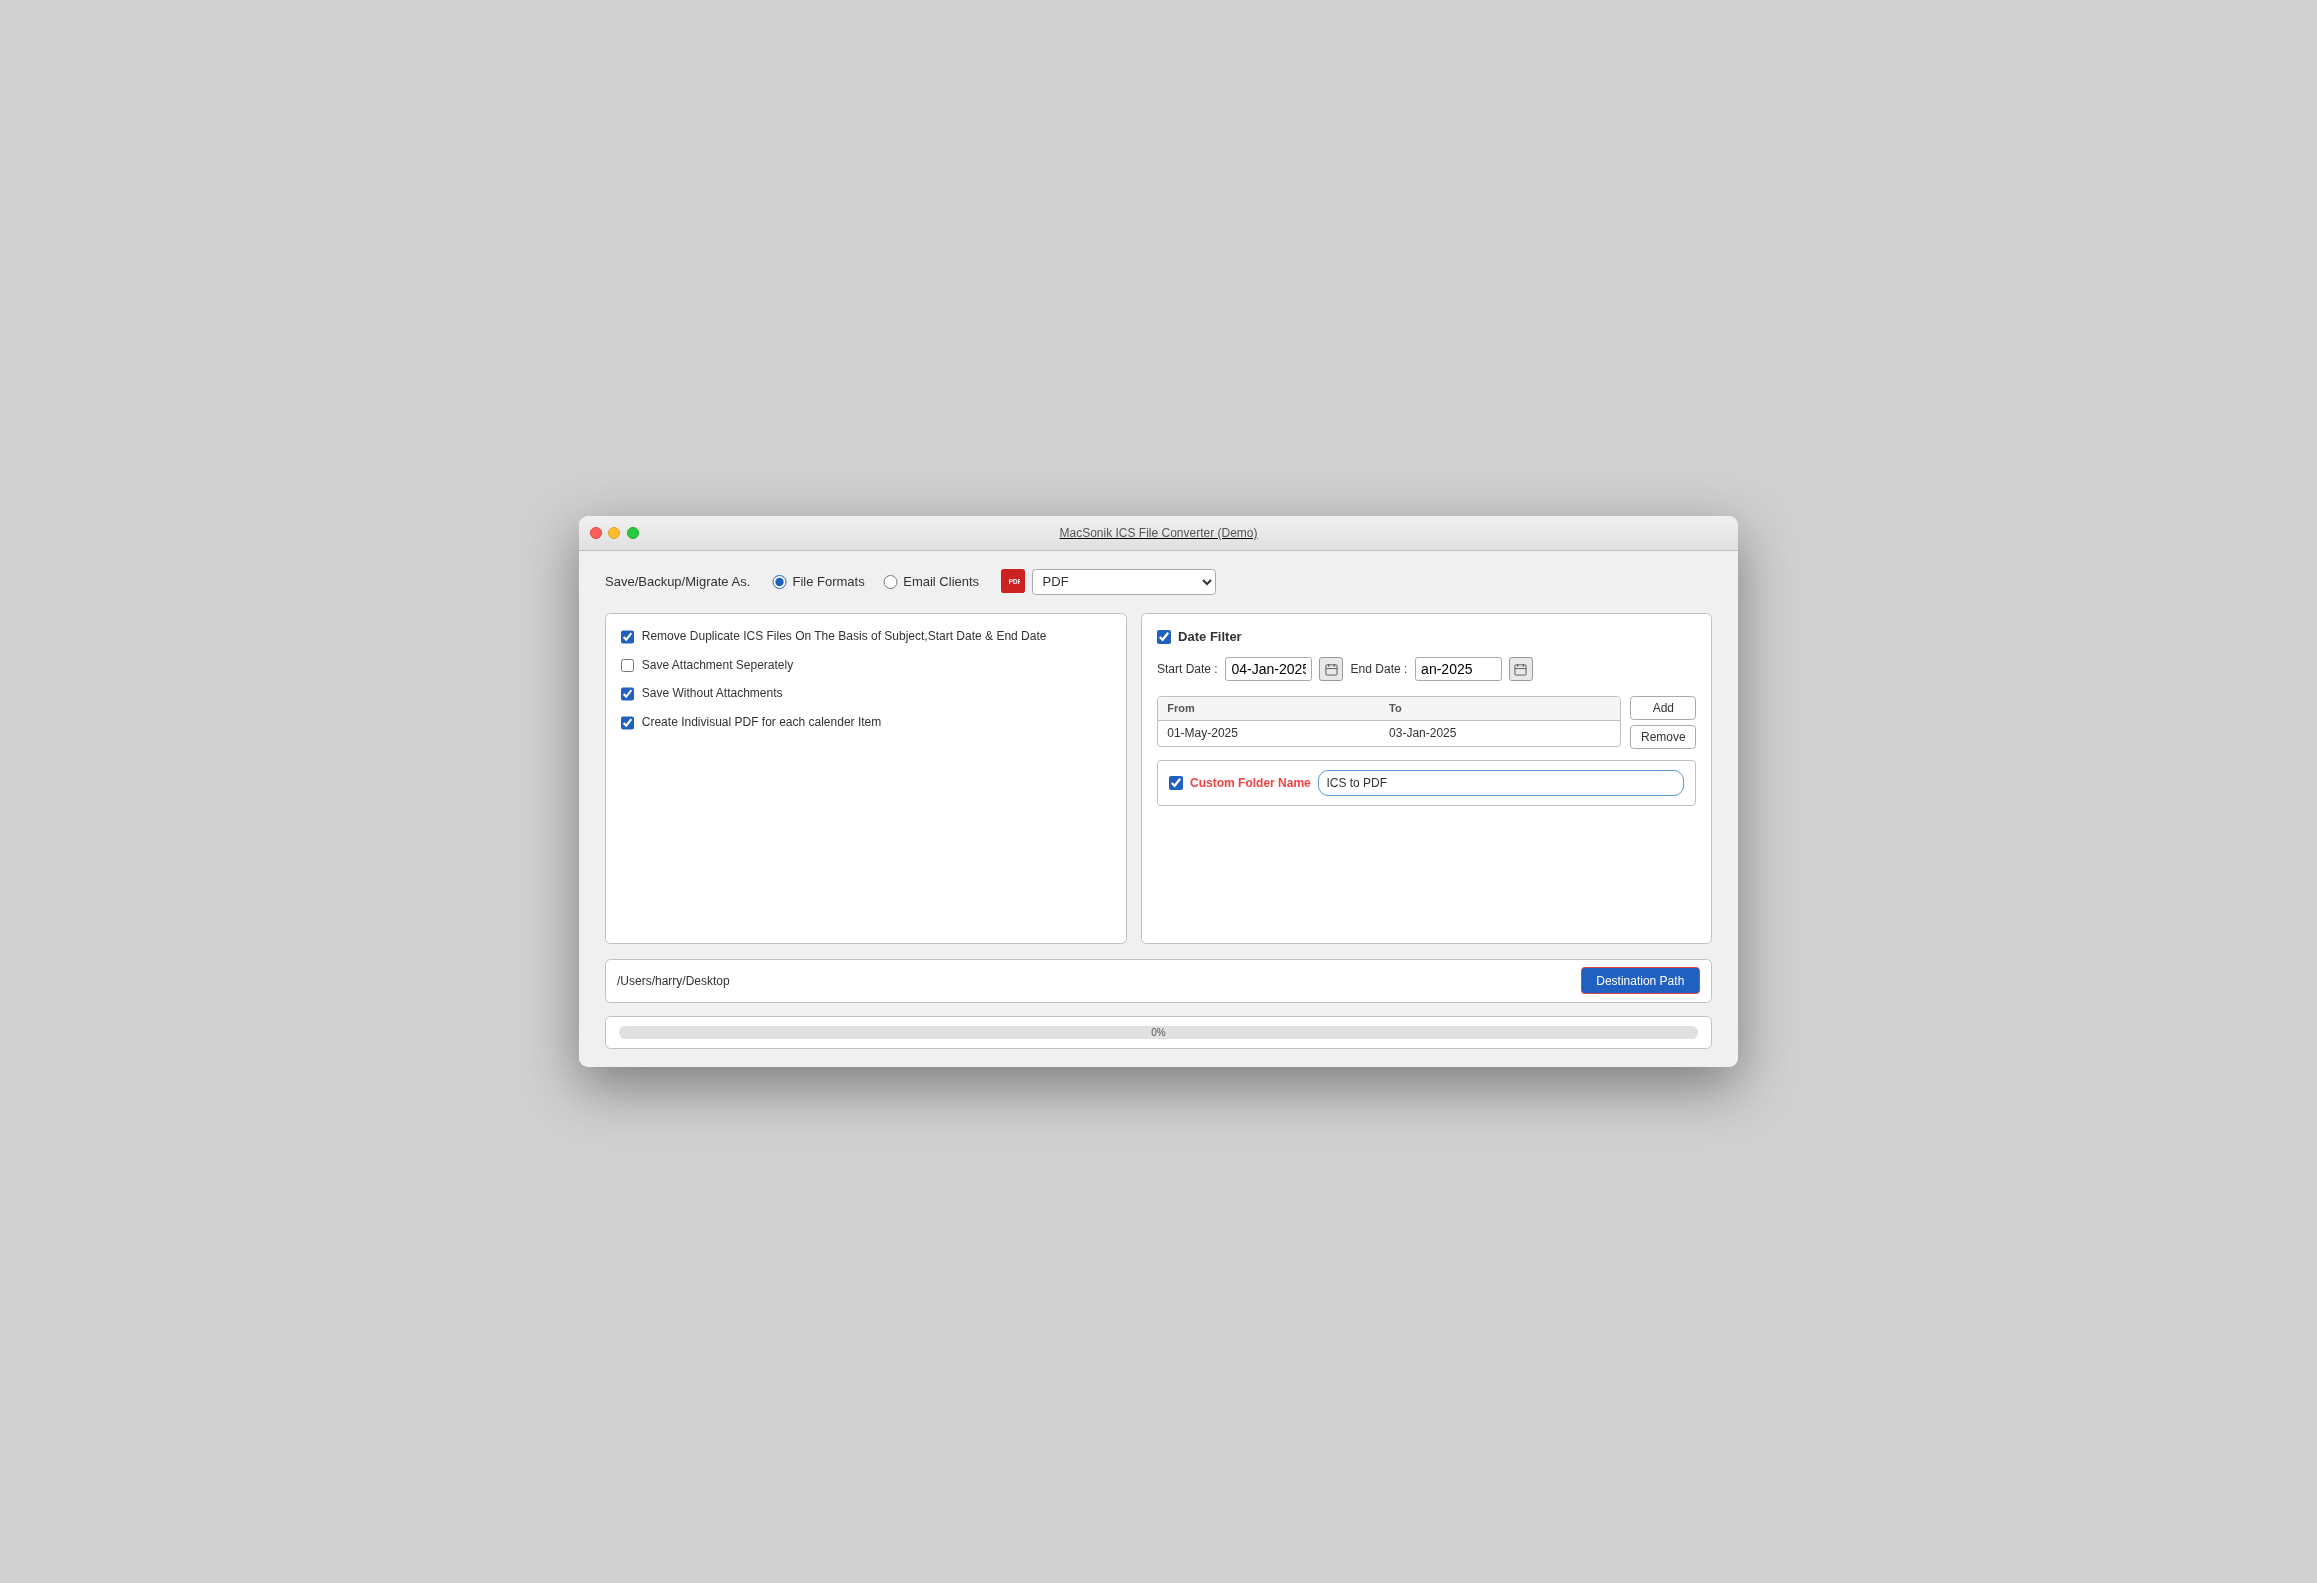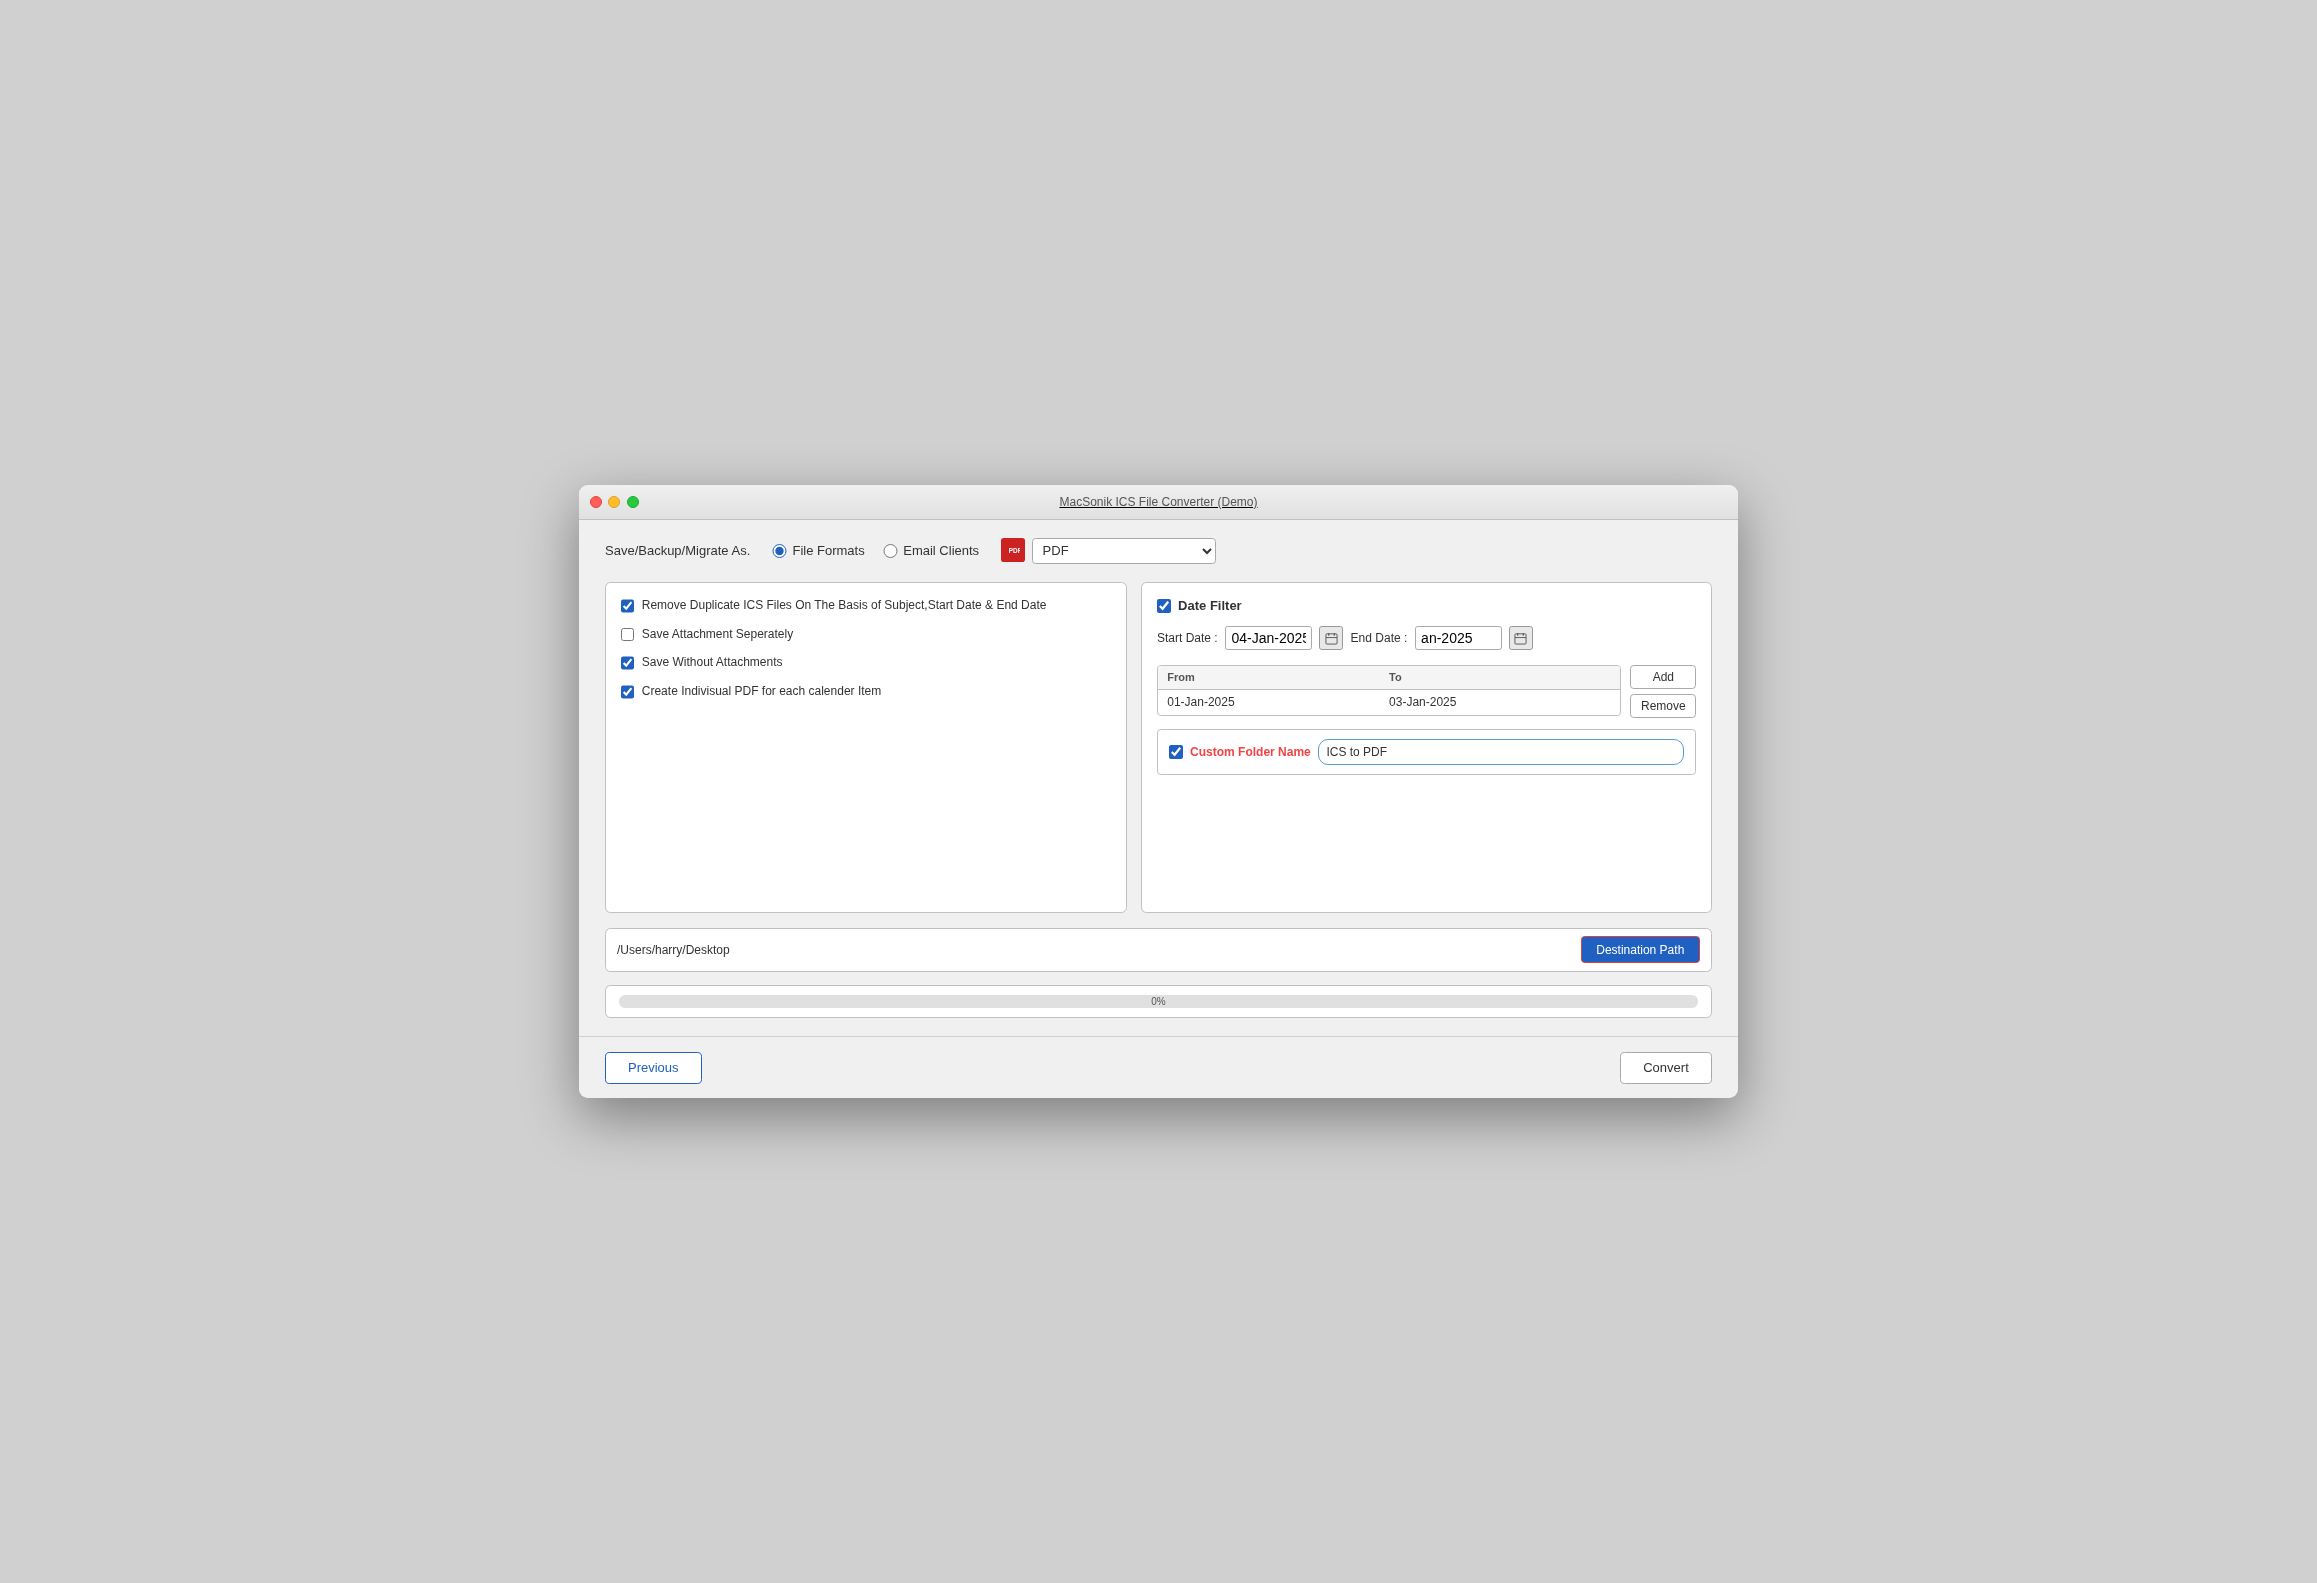--- a/index.html
+++ b/index.html
@@ -549,21 +549,21 @@
         </div>
 
         <div class="date-content-row">
           <div class="date-content-main">
             <div class="date-table">
               <div class="date-table-header">
                 <span class="date-table-header-col">From</span>
                 <span class="date-table-header-col">To</span>
               </div>
               <div class="date-table-row">
-                <span class="date-table-cell">01-Jan-2025</span>
+                <span class="date-table-cell">01-May-2025</span>
                 <span class="date-table-cell">03-Jan-2025</span>
               </div>
             </div>
           </div>
           <div class="date-action-btns">
             <button class="action-btn">Add</button>
             <button class="action-btn">Remove</button>
           </div>
         </div>
 
@@ -583,19 +583,15 @@
 
     <div class="progress-row">
       <div class="progress-bar-container">
         <div class="progress-bar-fill"></div>
         <span class="progress-label">0%</span>
       </div>
     </div>
 
   </div>
 
-  <div class="bottom-bar">
-    <button class="nav-btn">Previous</button>
-    <button class="convert-btn">Convert</button>
-  </div>
 
 </div>
 
 
 </body></html>

